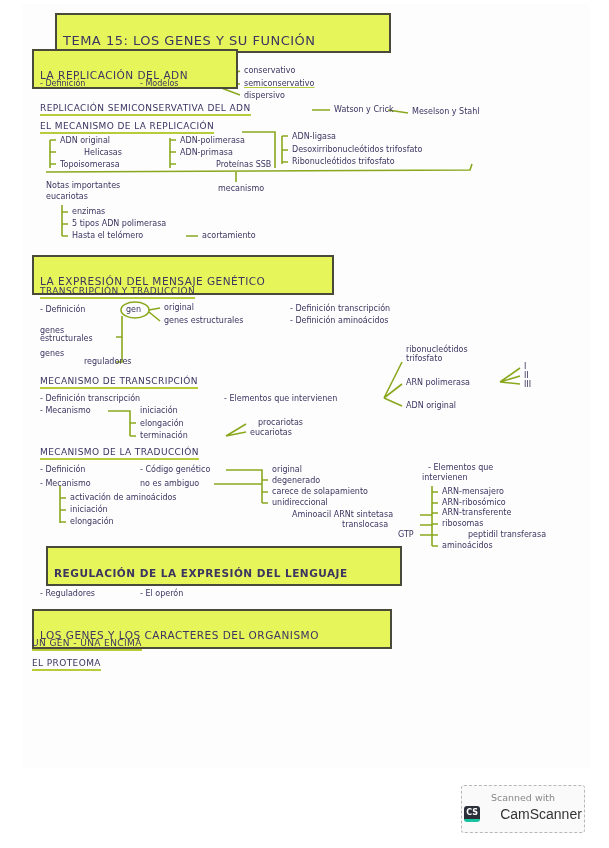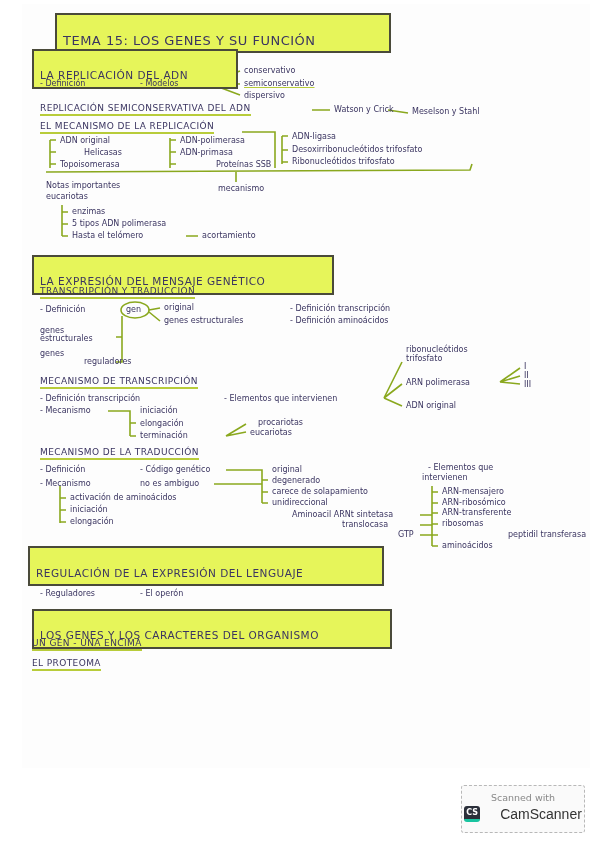--- a/index.html
+++ b/index.html
@@ -150,27 +150,27 @@
 <div class="abs t" style="left:40px; top:479px;">- Mecanismo</div>
 <div class="abs t" style="left:70px; top:493px;">activación de aminoácidos</div>
 <div class="abs t" style="left:70px; top:505px;">iniciación</div>
 <div class="abs t" style="left:70px; top:517px;">elongación</div>
 <div class="abs t" style="left:428px; top:463px;text-align:center;">- Elementos que</div>
 <div class="abs t" style="left:422px; top:473px;">intervienen</div>
 <div class="abs t" style="left:442px; top:487px;">ARN-mensajero</div>
 <div class="abs t" style="left:442px; top:498px;">ARN-ribosómico</div>
 <div class="abs t" style="left:442px; top:508px;">ARN-transferente</div>
 <div class="abs t" style="left:442px; top:519px;">ribosomas</div>
-<div class="abs t" style="left:460px; top:530px;padding-left:48px;">peptidil transferasa</div>
+<div class="abs t" style="left:420px; top:530px;padding-left:48px;">peptidil transferasa</div>
 <div class="abs t" style="left:442px; top:541px;">aminoácidos</div>
 <div class="abs t" style="left:292px; top:510px;">Aminoacil ARNt sintetasa</div>
 <div class="abs t" style="left:342px; top:520px;">translocasa</div>
 <div class="abs t" style="left:398px; top:530px;">GTP</div>
 
-<div class="hl-box sub" style="left:28px; top:546px; width:356px; height:38px; line-height:15px;">
+<div class="hl-box sub" style="left:46px; top:546px; width:356px; height:38px; line-height:15px;font-weight:bold;">
   <div>REGULACIÓN DE LA EXPRESIÓN DEL LENGUAJE</div>
 </div>
 <div class="abs t" style="left:40px; top:589px;">- Reguladores</div>
 <div class="abs t" style="left:140px; top:589px;">- El operón</div>
 
 <div class="hl-box sub" style="left:32px; top:609px; width:360px; height:21px;">LOS GENES Y LOS CARACTERES DEL ORGANISMO</div>
 <div class="abs h" style="left:32px; top:638px;">UN GEN - UNA ENCIMA</div>
 <div class="abs h" style="left:32px; top:658px;">EL PROTEOMA</div>
 
 <div class="badge">

